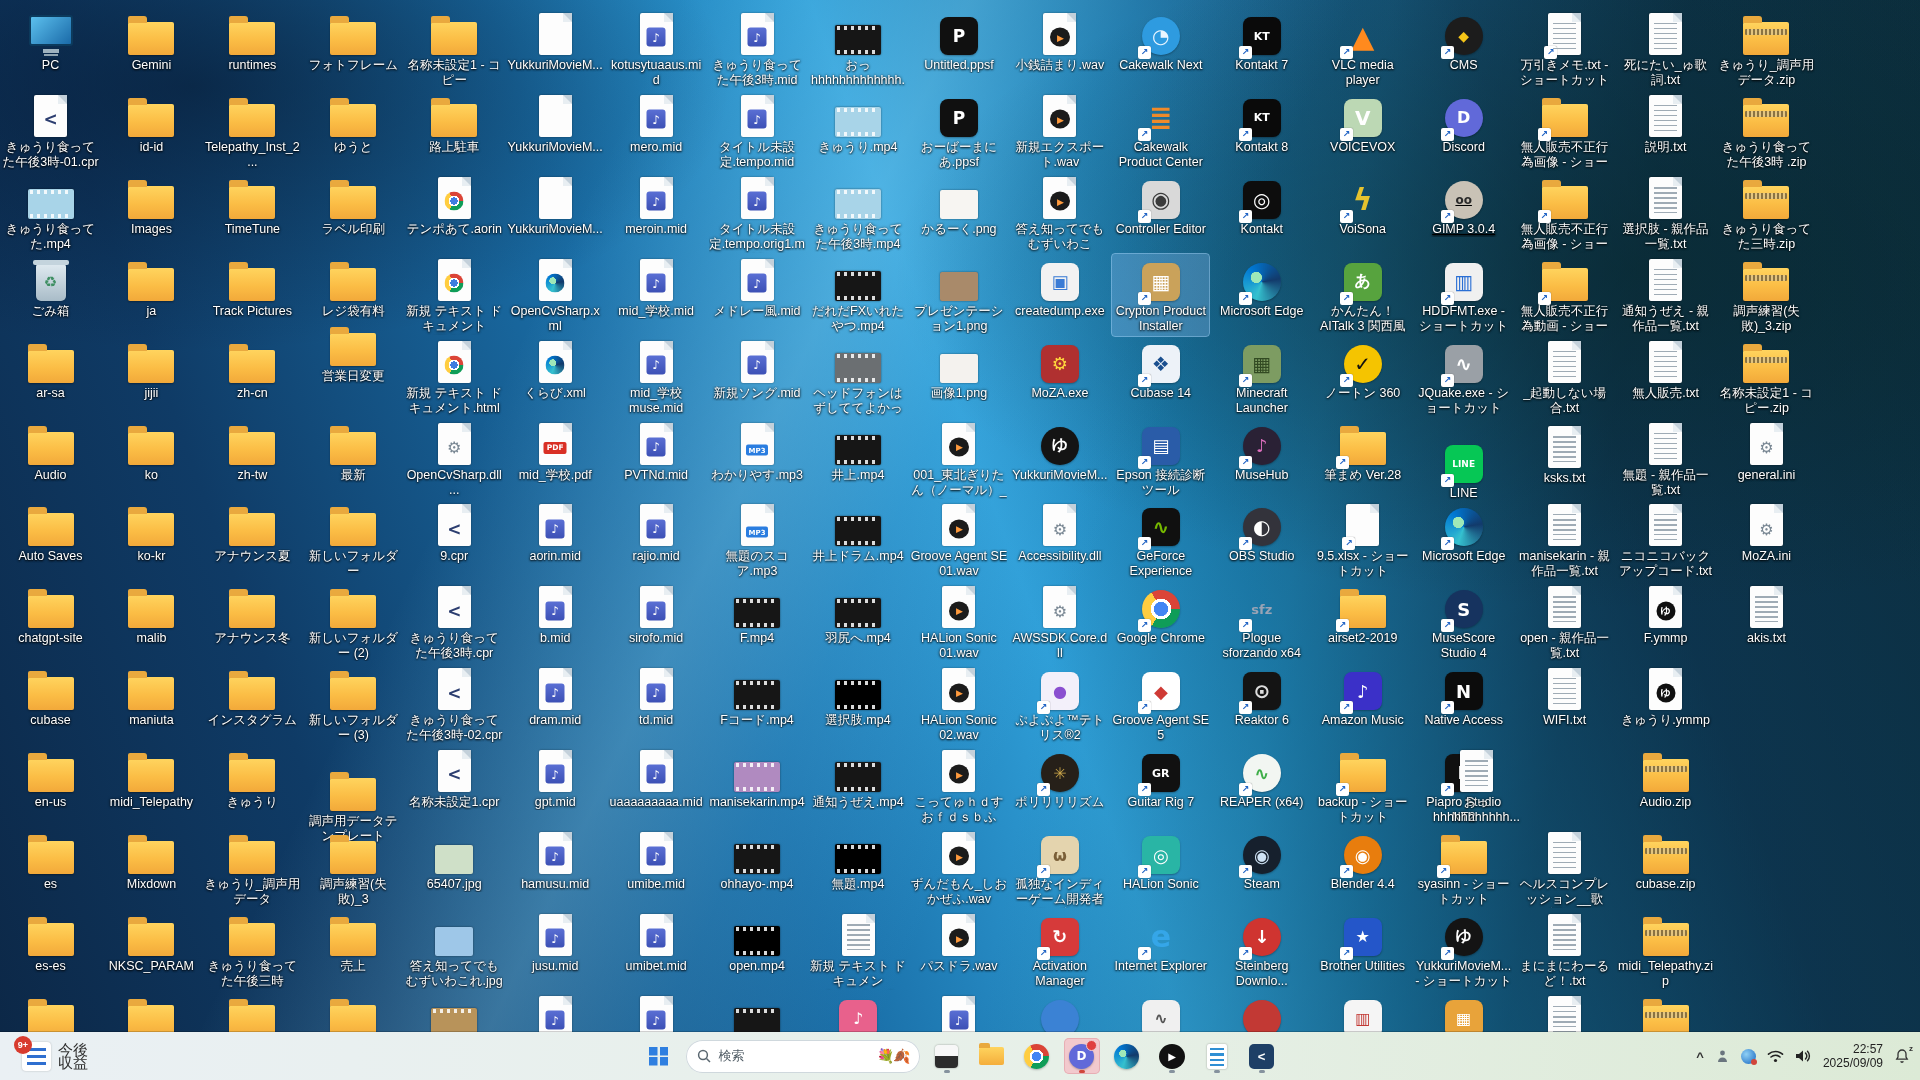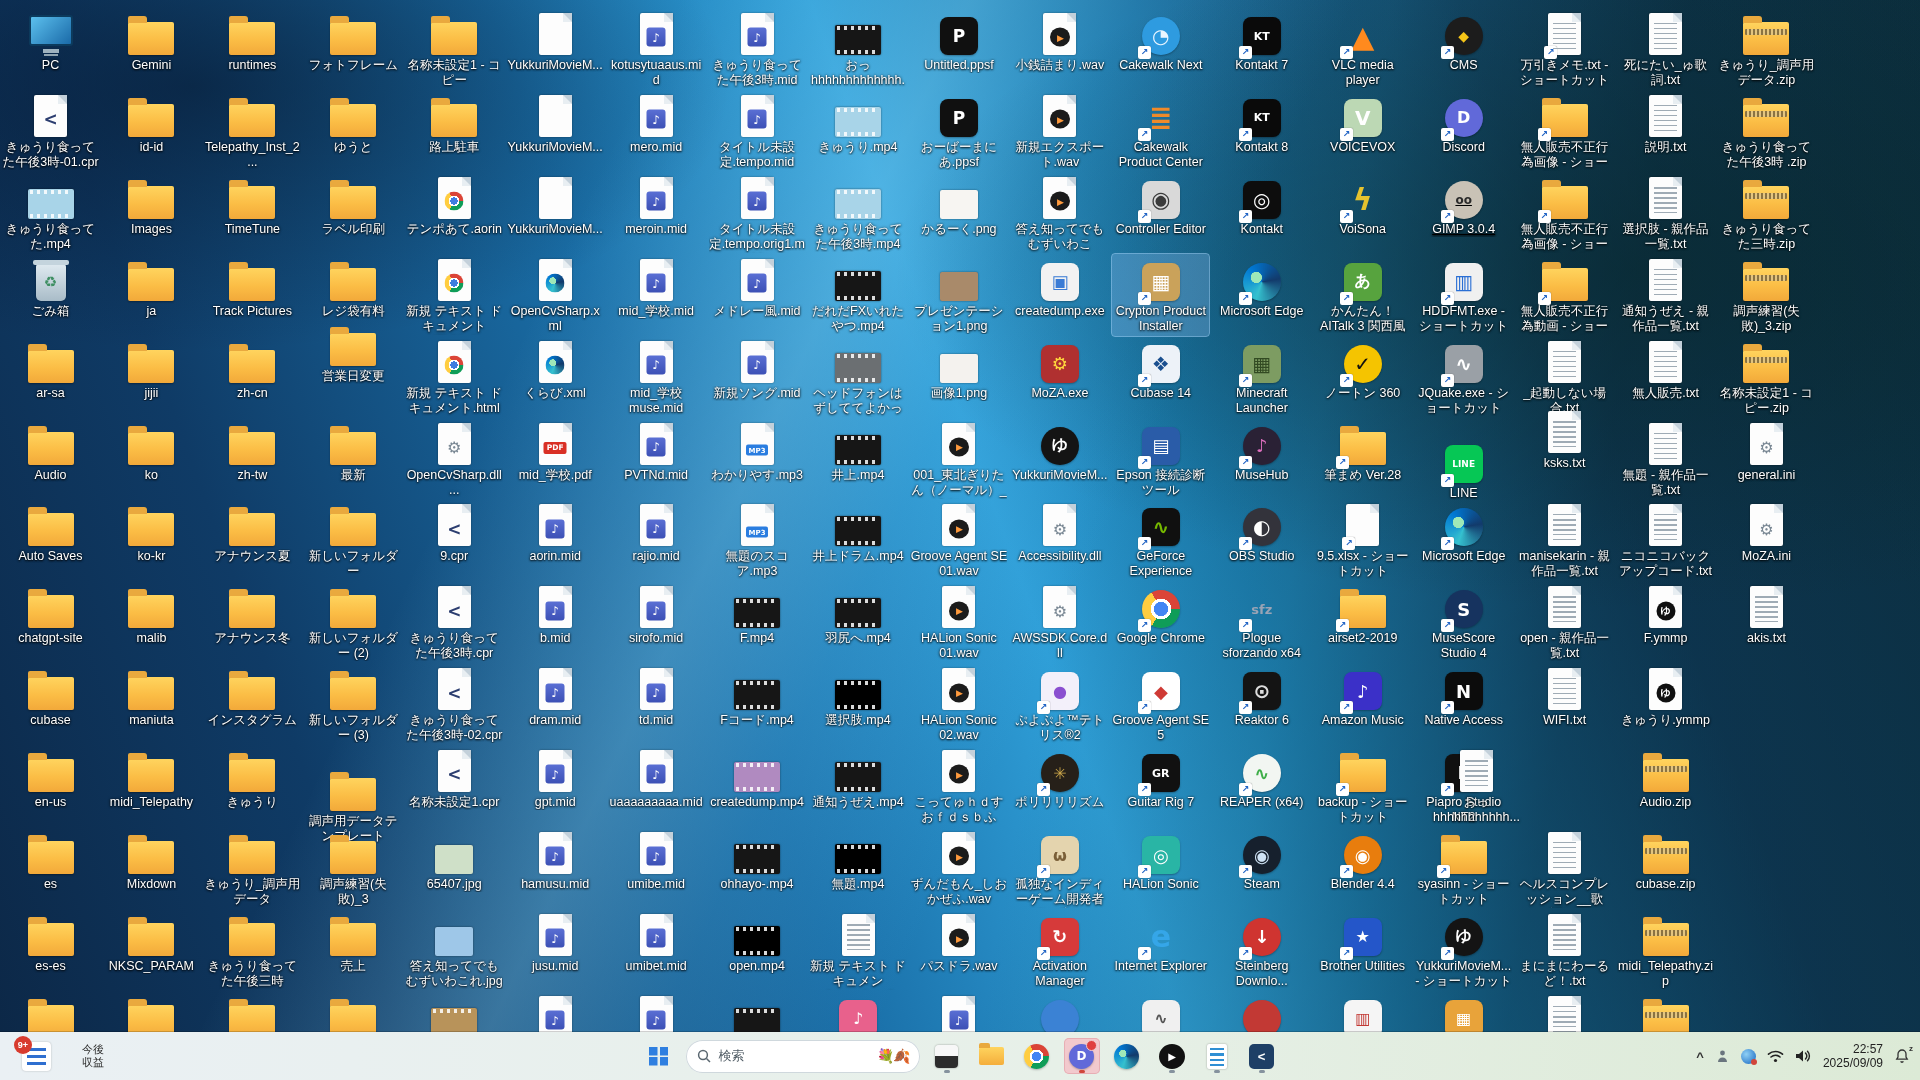--- a/index.html
+++ b/index.html
@@ -78,21 +78,21 @@
   .taskbar{position:absolute;left:0;right:0;bottom:0;height:48px;z-index:50;
     background:linear-gradient(90deg,#eaf0f4 0%,#e7f0e8 55%,#dcead6 100%);
     box-shadow:0 -1px 0 rgba(0,0,0,.18);display:flex;align-items:center;}
   .tb-widget{position:absolute;left:22px;display:flex;align-items:center;gap:7px;}
   .w-ic{width:29px;height:29px;background:#fff;border-radius:4px;position:relative;
     box-shadow:0 0 2px rgba(0,0,0,.25);}
   .w-ic::after{content:"";position:absolute;inset:6px 5px 5px;
     background:repeating-linear-gradient(180deg,#2f6fd0 0 3px,transparent 3px 7px);}
   .w-badge{position:absolute;top:-6px;left:-8px;background:#d83b2e;color:#fff;border-radius:50%;
     width:18px;height:18px;line-height:18px;text-align:center;font-size:9px;font-weight:bold;z-index:2;}
-  .w-txt{font-size:11px;color:#2e2e2e;line-height:13px;margin-left:24px;}
+  .w-txt{font-size:15px;color:#2e2e2e;line-height:13px;}
   .tb-center{margin:0 auto;display:flex;align-items:center;gap:9px;}
   .tbi{width:36px;height:36px;border-radius:5px;display:flex;align-items:center;justify-content:center;position:relative;}
   .tbi.active{background:#f2c9cd;box-shadow:inset 0 0 0 1px #e7aeb4;}
   .rdot{position:absolute;bottom:1px;left:50%;transform:translateX(-50%);width:6px;height:3px;border-radius:2px;background:#85929e;}
   .rdot.red{background:#d0453a;}
   .nbadge{position:absolute;top:2px;right:3px;width:9px;height:9px;border-radius:50%;background:#e03e3e;border:1.5px solid #f2c9cd;}
   .start-sq{width:19px;height:19px;background:
     linear-gradient(#2f7fe0,#2f7fe0) 0 0/8.5px 8.5px no-repeat,
     linear-gradient(#2f7fe0,#2f7fe0) 10.5px 0/8.5px 8.5px no-repeat,
     linear-gradient(#2f7fe0,#2f7fe0) 0 10.5px/8.5px 8.5px no-repeat,
@@ -809,21 +809,21 @@
           </div>
         </div>
         <div class="lbl">筆まめ Ver.28</div>
       </div>
       <div class="dicon" style="left: 1415.16px; top: 436px;">
         <div class="ic">
           <div class="appic" style="background: rgb(6, 199, 85); color: rgb(255, 255, 255); font-size: 9px;">LINE<span class="sc">↗</span></div>
         </div>
         <div class="lbl">LINE</div>
       </div>
-      <div class="dicon" style="left: 1516.1px; top: 406px;">
+      <div class="dicon" style="left: 1516.1px; top: 421px;">
         <div class="ic">
           <div class="doc k-txt"></div>
         </div>
         <div class="lbl">ksks.txt</div>
       </div>
       <div class="dicon" style="left: 1617.04px; top: 417.5px;">
         <div class="ic">
           <div class="doc k-txt"></div>
         </div>
         <div class="lbl">無題 - 親作品一覧.txt</div>
@@ -1243,21 +1243,21 @@
           <div class="doc k-mid">
             <span class="bdg b-mid">♪</span>
           </div>
         </div>
         <div class="lbl">uaaaaaaaaa.mid</div>
       </div>
       <div class="dicon" style="left: 708.58px; top: 745.1px;">
         <div class="ic">
           <div class="film" style="background: rgb(176, 138, 192);"></div>
         </div>
-        <div class="lbl">createdump.mp4</div>
+        <div class="lbl">manisekarin.mp4</div>
       </div>
       <div class="dicon" style="left: 809.52px; top: 745.1px;">
         <div class="ic">
           <div class="film" style="background: rgb(22, 22, 22);"></div>
         </div>
         <div class="lbl">通知うぜえ.mp4</div>
       </div>
       <div class="dicon" style="left: 910.46px; top: 745.1px;">
         <div class="ic">
           <div class="doc k-wav">

